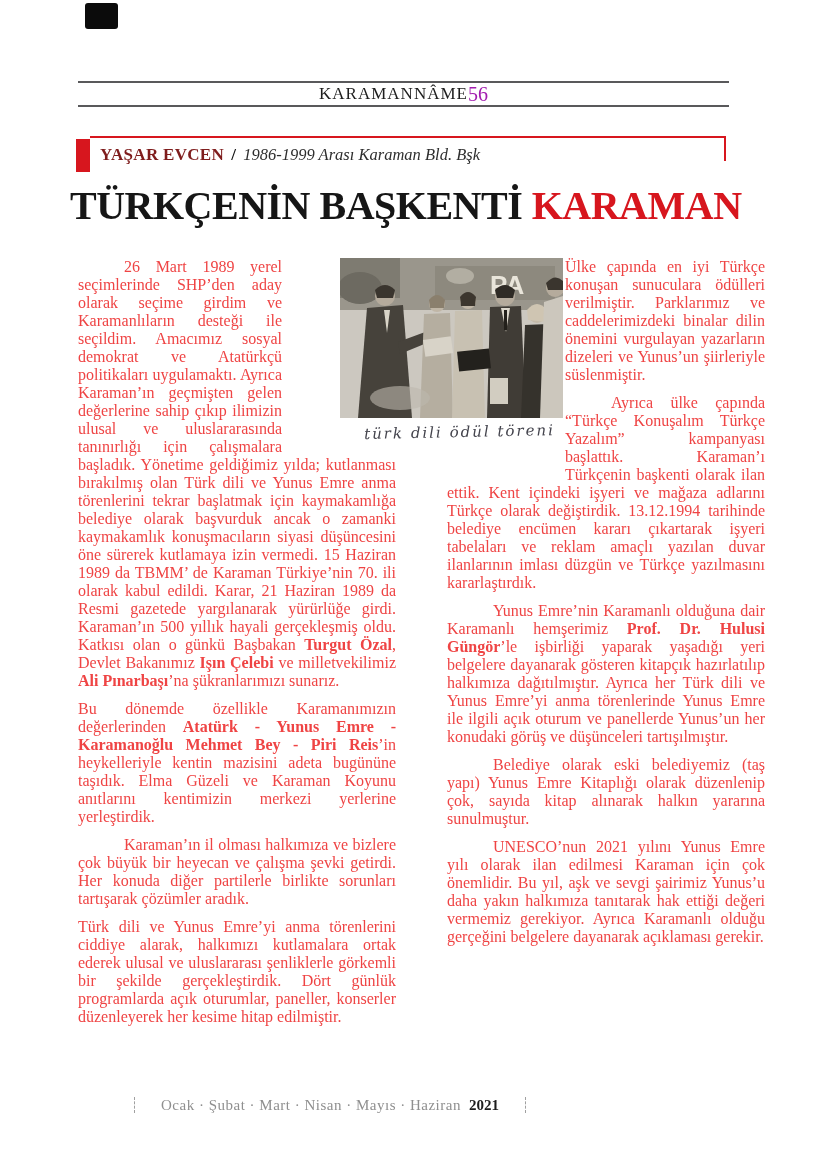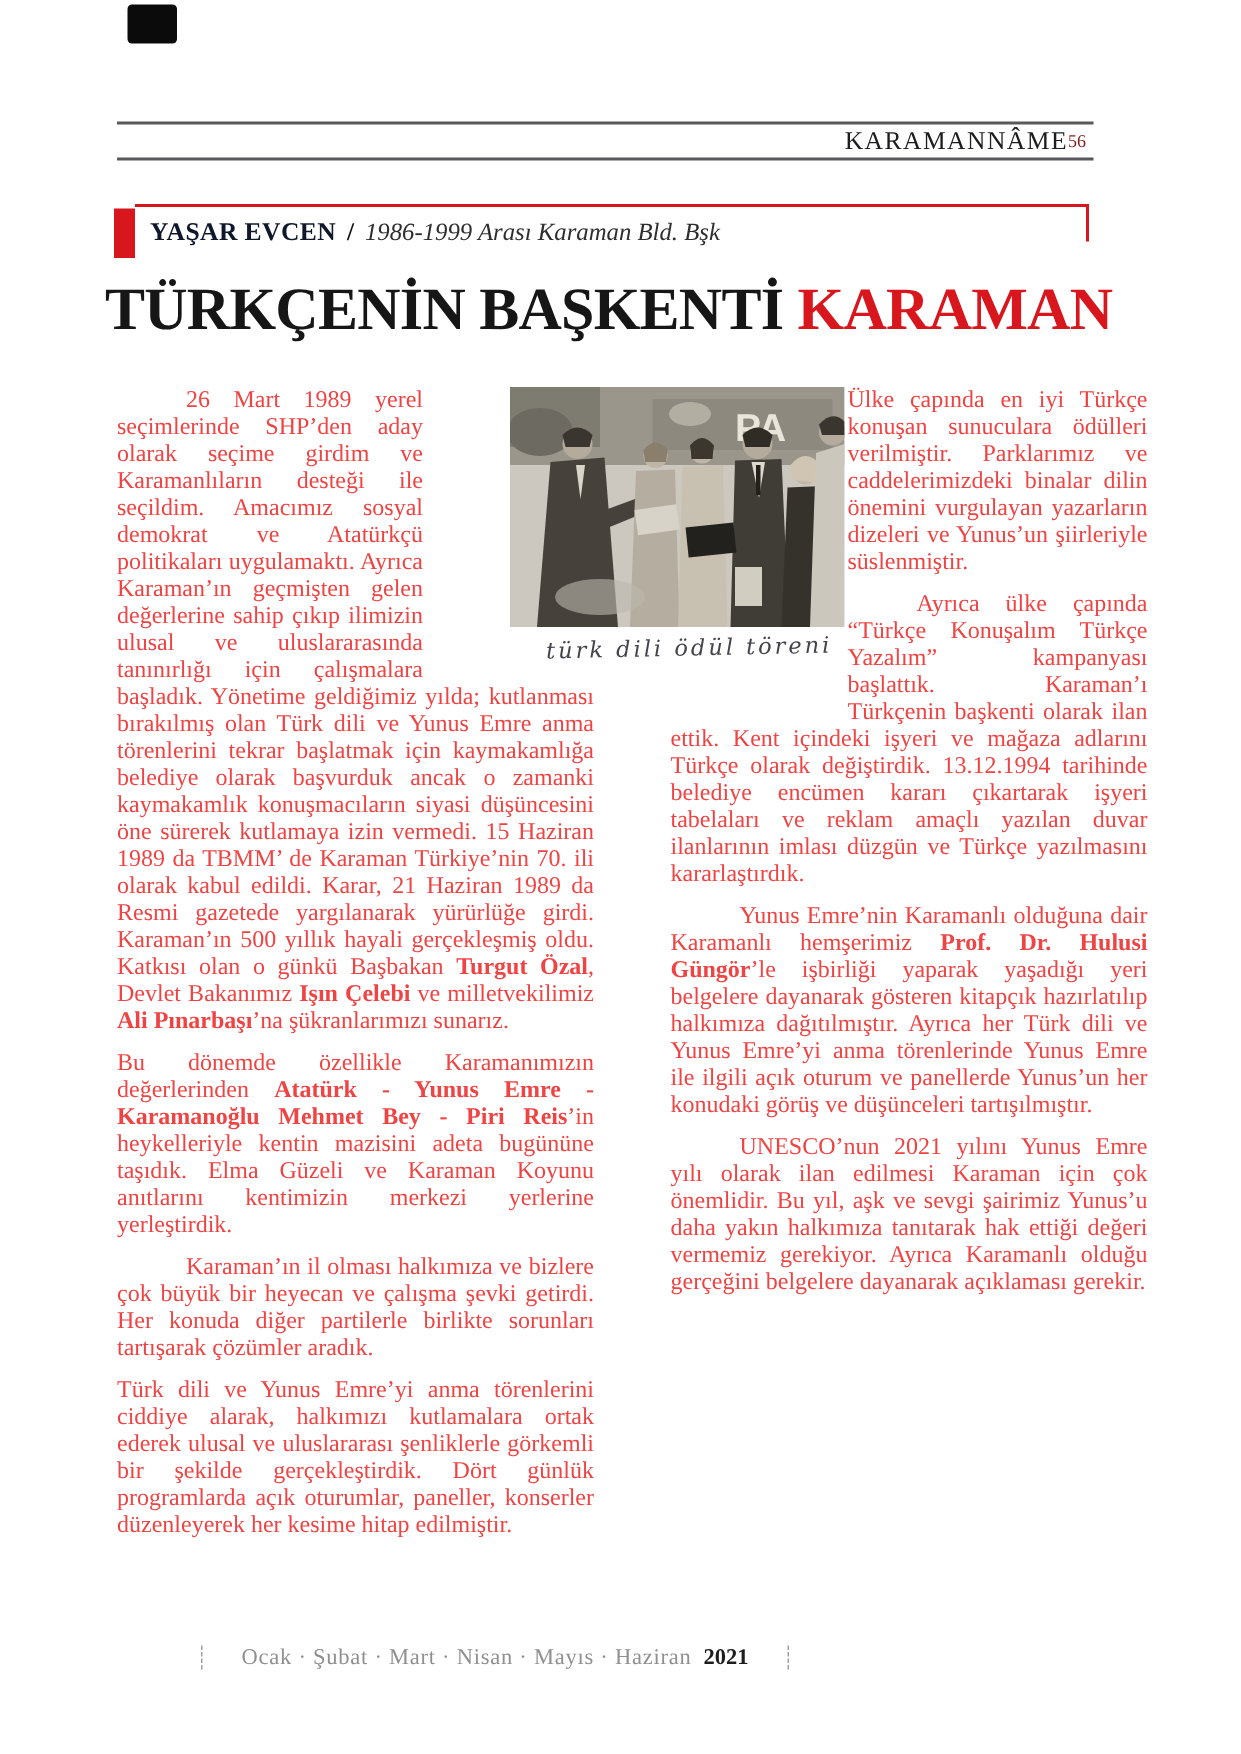--- a/index.html
+++ b/index.html
@@ -4,30 +4,30 @@
 <style>
   html,body{margin:0;padding:0;background:#ffffff;}
   .page{position:relative;width:827px;height:1169px;background:#ffffff;overflow:hidden;
         font-family:"Liberation Serif", serif;color:#1b1b1b;}
 
   .scan-mark{position:absolute;left:85px;top:3px;width:33px;height:26px;background:#0b0b0b;border-radius:3px;}
 
   
   .header{position:absolute;left:78px;top:81px;width:651px;height:26px;
           border-top:2px solid #59595b;border-bottom:2px solid #59595b;
-          display:flex;justify-content:flex-end;align-items:center;padding:0 5px;box-sizing:border-box;}
+          display:flex;justify-content:center;align-items:center;padding:0 5px;box-sizing:border-box;}
   .header .mag{font-size:17px;letter-spacing:1px;color:#1d1d1d;}
-  .header .pno{font-size:12px;color:#7f1d1d;}
+  .header .pno{font-size:20px;color:#a21caf;}
 
   
   .byline-topline{position:absolute;left:90px;top:136px;width:636px;height:2px;background:#d7161e;}
   .byline-sideline{position:absolute;left:724px;top:136px;width:2px;height:25px;background:#d7161e;}
   .byline-accent{position:absolute;left:76px;top:139px;width:14px;height:33px;background:#d7161e;}
   .byline-text{position:absolute;left:100px;top:145px;width:560px;font-size:17px;white-space:nowrap;}
-  .byline-text .author{font-weight:bold;color:#0f172a;letter-spacing:.3px;}
+  .byline-text .author{font-weight:bold;color:#7f1d1d;letter-spacing:.3px;}
   .byline-text .slash{font-weight:bold;color:#111;padding:0 3px;}
   .byline-text .role{font-style:italic;color:#2e2e2e;font-size:16.5px;}
 
   
   .article-title{position:absolute;left:70px;top:182px;width:667px;text-align:left;
                  font-weight:bold;font-size:40px;letter-spacing:-.5px;white-space:nowrap;}
   .article-title .t-black{color:#161616;}
   .article-title .t-red{color:#d7161e;}
 
   
@@ -135,20 +135,21 @@
     </svg>
     <figcaption class="photo-caption">türk dili ödül töreni</figcaption>
   </figure>
 
   <div class="col col-right">
     <div class="spacer-right-col"></div>
     <div>
         <p class="para"><span>Ülke çapında en iyi Türkçe konuşan sunuculara ödülleri verilmiştir. Parklarımız ve caddelerimizdeki binalar dilin önemini vurgulayan yazarların dizeleri ve Yunus’un şiirleriyle süslenmiştir.</span></p>
         <p class="para indent"><span>Ayrıca ülke çapında “Türkçe Konuşalım Türkçe Yazalım” kampanyası başlattık. Karaman’ı Türkçenin başkenti olarak ilan ettik. Kent içindeki işyeri ve mağaza adlarını Türkçe olarak değiştirdik. 13.12.1994 tarihinde belediye encümen kararı çıkartarak işyeri tabelaları ve reklam amaçlı yazılan duvar ilanlarının imlası düzgün ve Türkçe yazılmasını kararlaştırdık.</span></p>
         <p class="para indent"><span>Yunus Emre’nin Karamanlı olduğuna dair Karamanlı hemşerimiz </span><span class="b">Prof. Dr. Hulusi Güngör</span><span>’le işbirliği yaparak yaşadığı yeri belgelere dayanarak gösteren kitapçık hazırlatılıp halkımıza dağıtılmıştır. Ayrıca her Türk dili ve Yunus Emre’yi anma törenlerinde Yunus Emre ile ilgili açık oturum ve panellerde Yunus’un her konudaki görüş ve düşünceleri tartışılmıştır.</span></p>
+        <p class="para indent"><span>Belediye olarak eski belediyemiz (taş yapı) Yunus Emre Kitaplığı olarak düzenlenip çok, sayıda kitap alınarak halkın yararına sunulmuştur.</span></p>
         <p class="para indent"><span>UNESCO’nun 2021 yılını Yunus Emre yılı olarak ilan edilmesi Karaman için çok önemlidir. Bu yıl, aşk ve sevgi şairimiz Yunus’u daha yakın halkımıza tanıtarak hak ettiği değeri vermemiz gerekiyor. Ayrıca Karamanlı olduğu gerçeğini belgelere dayanarak açıklaması gerekir.</span></p>
       </div>
   </div>
 
   <div class="footer">
     <span class="bar"></span>
     <span>
       <span class="months">Ocak · Şubat · Mart · Nisan · Mayıs · Haziran</span><span class="year">2021</span>
     </span>
     <span class="bar"></span>

